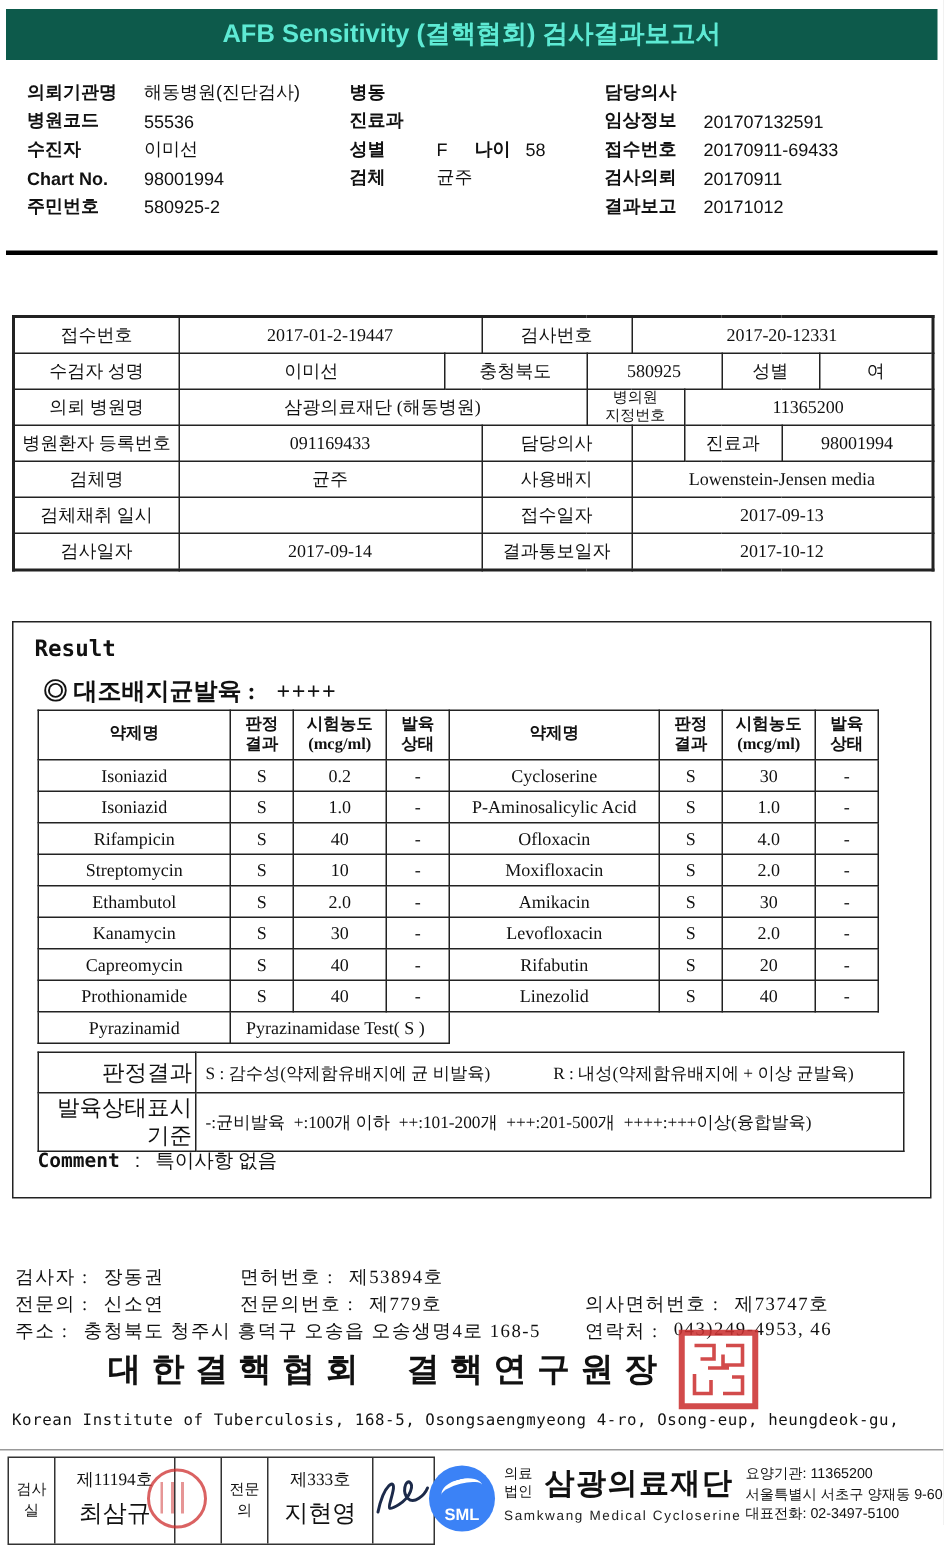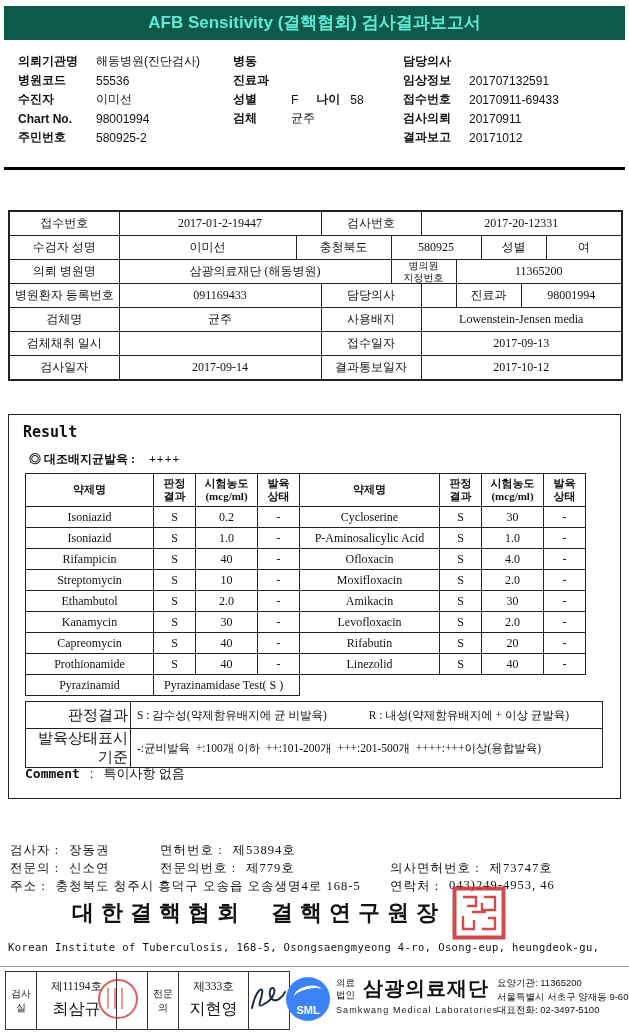--- a/index.html
+++ b/index.html
@@ -33,21 +33,21 @@
              font-family:"Liberation Serif",serif;font-size:12px;border:2px solid #222;table-layout:fixed;}
   .sum-table td{border:1px solid #222;height:23px;text-align:center;padding:0 3px;overflow:hidden;}
   .sum-table .small-lb{font-size:10px;line-height:1.15;white-space:pre-line;padding:0 1px;}
   .sum-table .method{text-align:left;padding-left:30px;white-space:pre;}
 
   
   .result-box{position:absolute;left:8px;top:414px;width:611px;height:383px;border:1px solid #222;}
   .result-heading{position:absolute;left:14px;top:8px;font-family:"DejaVu Sans Mono",monospace;
                   font-size:15px;font-weight:bold;}
   .control-line{position:absolute;left:20px;top:36px;font-family:"Liberation Serif",serif;
-                font-size:12px;font-weight:bold;}
+                font-size:16px;font-weight:bold;}
   .control-value{margin-left:14px;letter-spacing:1px;}
 
   .drug-table{position:absolute;left:16px;top:58px;border-collapse:collapse;
               font-family:"Liberation Serif",serif;font-size:12px;}
   .drug-table th,.drug-table td{border:1px solid #222;text-align:center;padding:0 2px;}
   .drug-table th{font-weight:bold;font-size:11px;line-height:1.2;white-space:pre-line;height:32px;}
   .drug-table td{height:20px;}
   .drug-table .noborder{border:none;}
   .drug-table .pz-note{text-align:left;padding-left:10px;}
 
@@ -59,21 +59,21 @@
   .lg-val.pre{white-space:pre;}
 
   .comment-line{position:absolute;left:16px;top:350px;font-size:13px;}
   .cmt-lbl{font-family:"DejaVu Sans Mono",monospace;font-weight:bold;}
   .cmt-sep{margin:0 10px;}
   .cmt-txt{font-family:"Liberation Serif",serif;}
 
   
   .staff-block{position:absolute;left:10px;top:842px;font-family:"Liberation Serif",serif;
                font-size:12.5px;letter-spacing:1px;}
-  .staff-line{display:flex;height:18px;align-items:flex-start;white-space:nowrap;}
+  .staff-line{display:flex;height:18px;align-items:center;white-space:nowrap;}
   .seg{display:inline-flex;}
   .s-lbl{margin-right:10px;}
   .line1 .seg:nth-child(1){width:150px;}
   .line2 .seg:nth-child(1){width:150px;}
   .line2 .seg:nth-child(2){width:230px;}
   .line3 .seg:nth-child(1){width:380px;}
 
   .institute-kr{position:absolute;left:72px;top:898px;font-family:"Liberation Serif",serif;
                 font-size:22px;font-weight:bold;letter-spacing:7px;white-space:pre;}
   .seal{position:absolute;left:452px;top:886px;width:54px;height:54px;opacity:.88;}
@@ -499,21 +499,21 @@
 
   <div class="sml-logo" style="background: #3b82f6;">
     <span>SML</span>
   </div>
 
   <div class="corp-block">
     <div class="corp-row">
       <span class="corp-prefix">의료법인</span>
       <span class="corp-name">삼광의료재단</span>
     </div>
-    <div class="corp-en">Samkwang Medical Laboratories</div>
+    <div class="corp-en">Samkwang Medical Cycloserine</div>
   </div>
 
   <div class="footer-right">
     <div class="fr-line">요양기관: 11365200</div>
       <div class="fr-line">서울특별시 서초구 양재동 9-60</div>
       <div class="fr-line">대표전화: 02-3497-5100</div>
   </div>
 
 </div>
 

